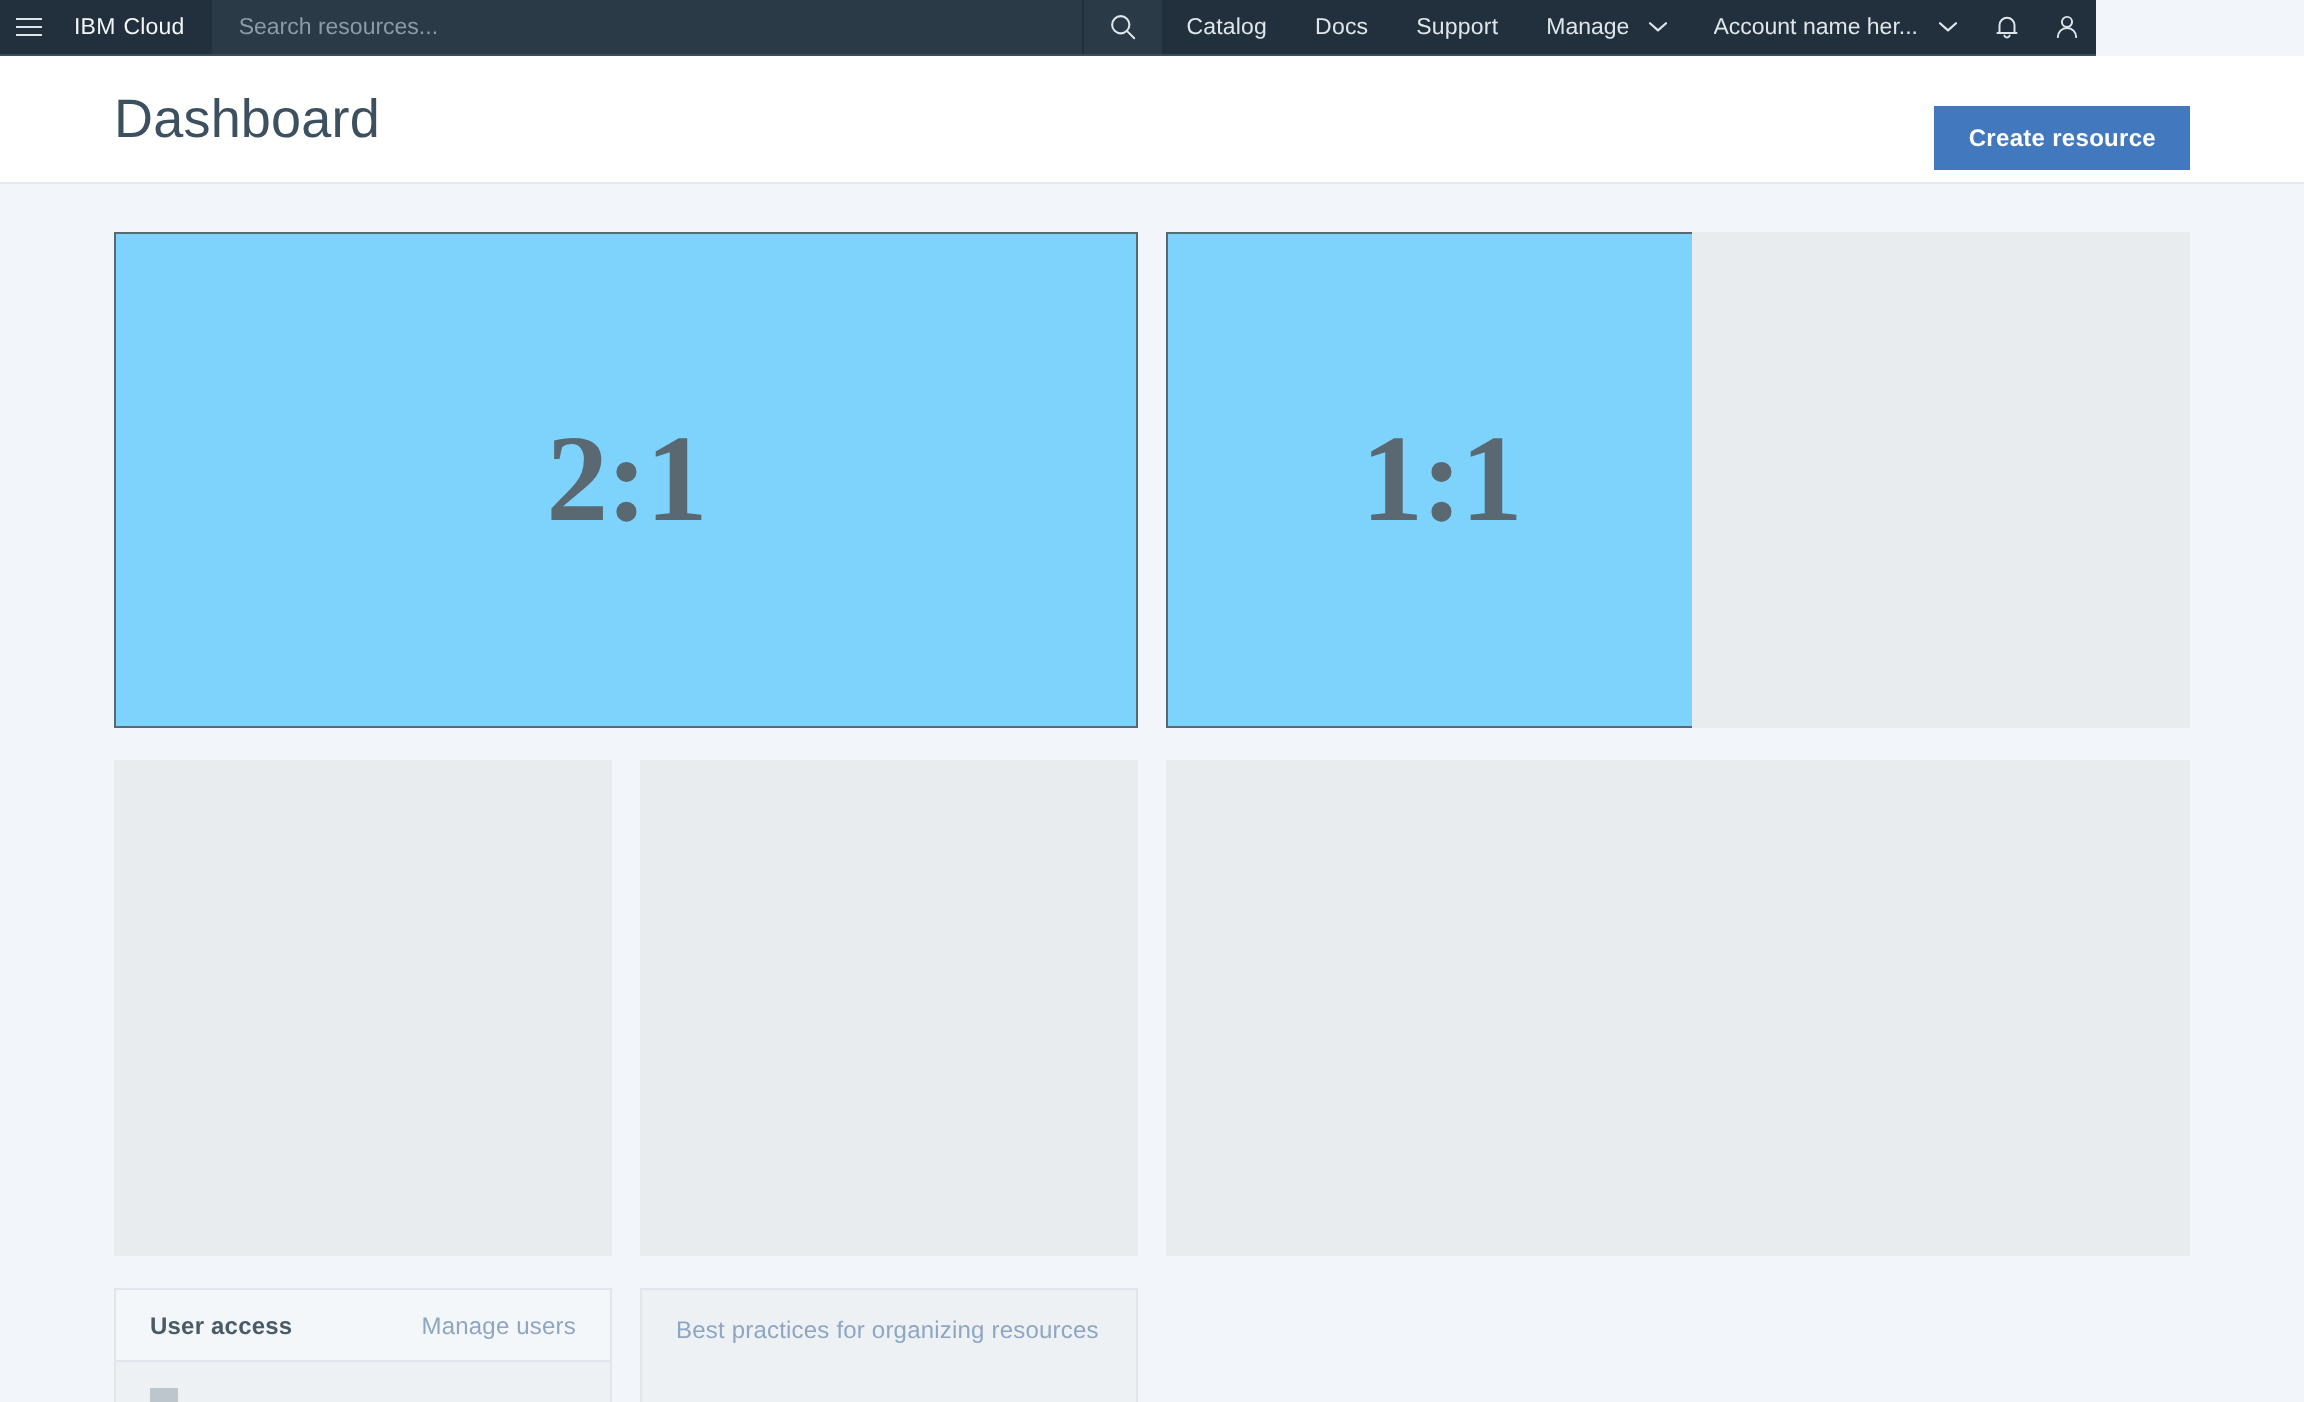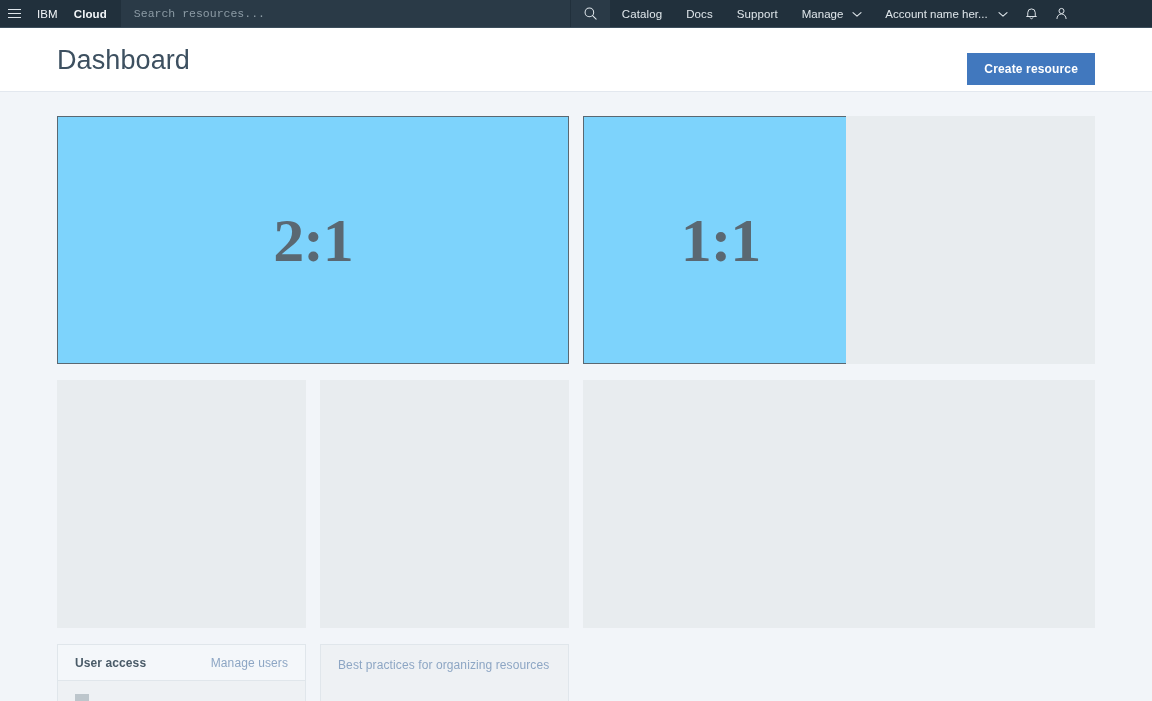--- a/index.html
+++ b/index.html
@@ -14,21 +14,21 @@
     font-family: "Liberation Sans", sans-serif;
     background: #f2f5f9;
     color: #152935;
     -webkit-font-smoothing: antialiased;
   }
 
   
   .masthead {
     position: absolute;
     top: 0; left: 0;
-    width: 1152px;
+    width: 1048px;
     height: 28px;
     background: #21303c;
     display: flex;
     align-items: stretch;
     border-bottom: 1px solid #3c4e5c;
   }
 
   .hamburger {
     width: 28px;
     height: 27px;
@@ -52,39 +52,39 @@
     align-items: center;
     padding: 0 14px 0 9px;
     font-size: 11.5px;
     color: #f3f6f9;
     letter-spacing: .1px;
     white-space: nowrap;
     cursor: pointer;
     flex: 0 0 auto;
   }
   .brand .brand-ibm { font-weight: 400; }
-  .brand .brand-cloud { font-weight: 700; margin-left: 16px; }
+  .brand .brand-cloud { font-weight: 400; margin-left: 4px; }
 
   .search-wrap {
     flex: 1 1 auto;
     background: #2a3a47;
     display: flex;
     align-items: center;
     position: relative;
     min-width: 0;
     max-width: 449px;
   }
   .search-input {
     width: 100%;
     height: 27px;
     background: transparent;
     border: 0;
     outline: none;
     color: #f3f6f9;
-    font-family: Liberation Mono, monospace;
+    font-family: Liberation Sans, sans-serif;
     font-size: 11.5px;
     padding: 0 12px 0 13px;
   }
   .search-input::placeholder { color: #8c9ba5; }
 
   .search-btn {
     width: 40px;
     height: 27px;
     background: #2a3a47;
     display: flex;

